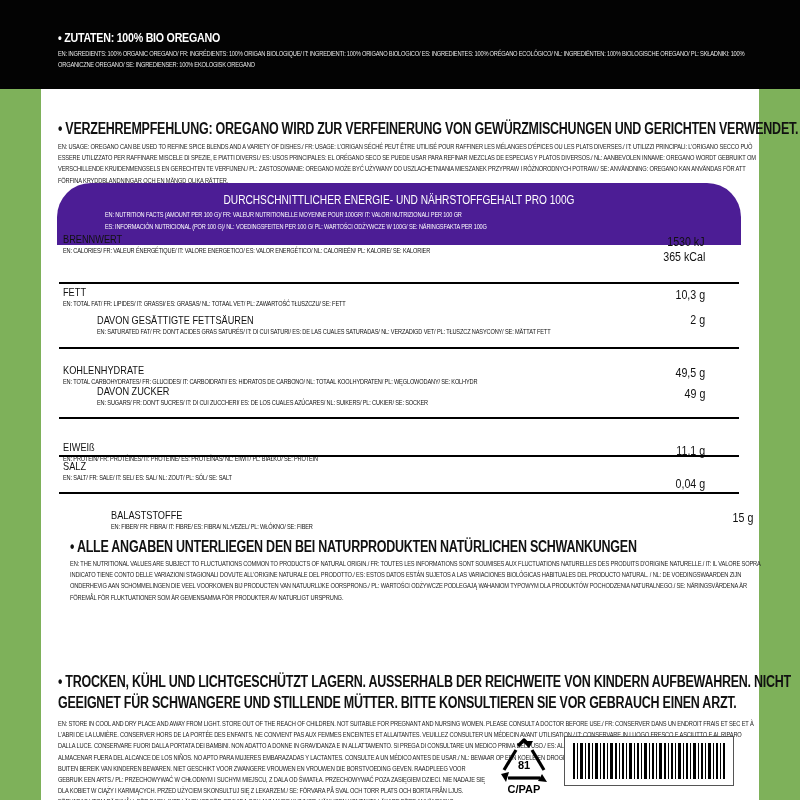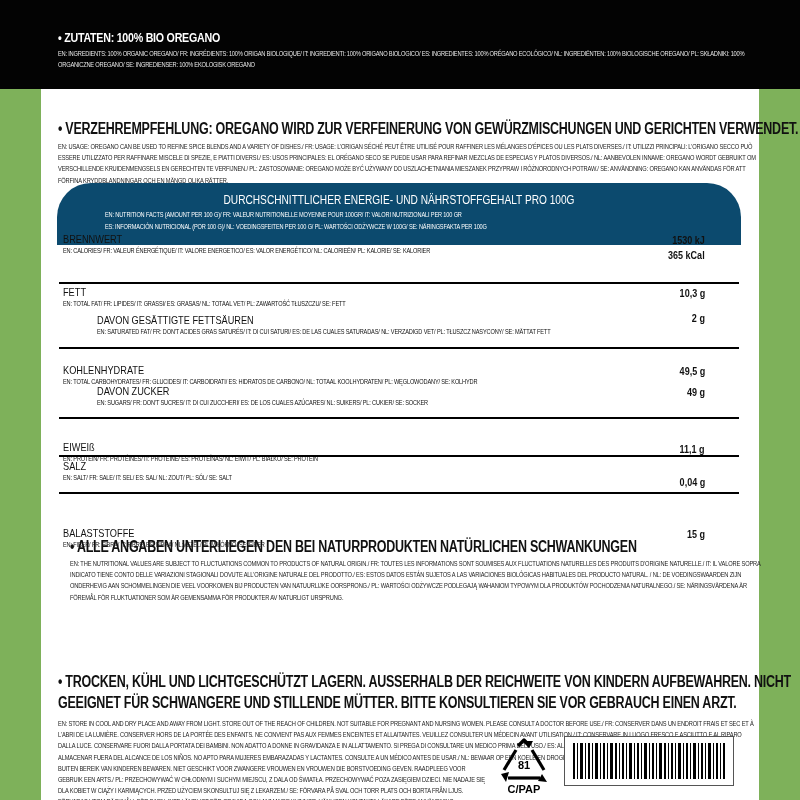--- a/index.html
+++ b/index.html
@@ -13,31 +13,31 @@
     
     .ingr { position: absolute; left: 58px; top: 30px; width: 700px; color: #fff; }
     .ingr .h { font-weight: bold; font-size: 13px; letter-spacing: -0.3px; transform: scaleX(0.82); transform-origin: 0 0; white-space: nowrap; }
     .ingr .sub { font-size: 7.2px; line-height: 11px; margin-top: 3px; letter-spacing: -0.3px; color: #e8e8e8; text-transform: uppercase; width: 860px; transform: scaleX(0.8); transform-origin: 0 0; white-space: normal; }
 
     .section { position: absolute; left: 58px; width: 700px; }
     .section .h { font-weight: bold; font-size: 16px; letter-spacing: -0.3px; text-transform: uppercase; transform: scaleX(0.78); transform-origin: 0 0; white-space: nowrap; }
     .section .sub { font-size: 7.2px; line-height: 11.2px; letter-spacing: -0.2px; color: #222; text-transform: uppercase; width: 880px; transform: scaleX(0.795); transform-origin: 0 0; }
 
     
-    .nut-head { position: absolute; left: 57px; top: 183px; width: 684px; height: 62px; background: #0c4a6e; border-radius: 34px 34px 0 0; color: #fff; }
+    .nut-head { position: absolute; left: 57px; top: 183px; width: 684px; height: 62px; background: #4c1d95; border-radius: 34px 34px 0 0; color: #fff; }
     .nut-head .t { position: absolute; left: 0; top: 9px; width: 684px; text-align: center; font-size: 13px; }
     .nut-head .t span { display: inline-block; transform: scaleX(0.78); }
     .nut-head .s1, .nut-head .s2 { position: absolute; left: 48px; font-size: 7.4px; letter-spacing: -0.2px; white-space: nowrap; transform: scaleX(0.76); transform-origin: 0 0; }
     .nut-head .s1 { top: 27px; }
     .nut-head .s2 { top: 39px; }
 
     .nut-row { position: absolute; left: 63px; width: 672px; }
     .nut-row .name { font-size: 11.5px; white-space: nowrap; transform: scaleX(0.8); transform-origin: 0 0; }
     .nut-row .tr { font-size: 7.4px; white-space: nowrap; letter-spacing: -0.2px; transform: scaleX(0.76); transform-origin: 0 0; margin-top: 1px; }
-    .nut-row .val { position: absolute; right: 30px; top: 1px; font-size: 11px; text-align: center; white-space: nowrap; font-weight: bold; }
+    .nut-row .val { position: absolute; right: 30px; top: 1px; font-size: 13px; text-align: center; white-space: nowrap; }
     .nut-row .val span { display: inline-block; transform: scaleX(0.82); transform-origin: 100% 0; }
     .nut-row.indent { left: 97px; width: 638px; }
     .rule { position: absolute; left: 59px; width: 680px; height: 2px; background: #000; }
 
     
     .recycle { position: absolute; left: 494px; top: 738px; width: 60px; height: 58px; }
     .barcode { position: absolute; left: 564px; top: 736px; width: 170px; height: 50px; border: 1px solid #555; background: #fff; padding: 6px 6px; }
   </style>
 </head>
 <body>
@@ -101,21 +101,21 @@
 </div>
 <div class="rule" style="top:455px;"></div>
 
 <div class="nut-row" style="top:460px;">
   <div class="name">SALZ</div>
   <div class="tr">EN: SALT/ FR: SALE/ IT: SEL/ ES: SAL/ NL: ZOUT/ PL: SÓL/ SE: SALT</div>
   <div class="val" style="top:16px;"><span>0,04 g</span></div>
 </div>
 <div class="rule" style="top:492px;"></div>
 
-<div class="nut-row" style="top:527px;">
+<div class="nut-row" style="top:509px;margin-left:48px;">
   <div class="name">BALASTSTOFFE</div>
   <div class="tr">EN: FIBER/ FR: FIBRA/ IT: FIBRE/ ES: FIBRA/ NL:VEZEL/ PL: WŁÓKNO/ SE: FIBER</div>
   <div class="val"><span>15 g</span></div>
 </div>
 
 <div class="section" style="top:538px;margin-left:12px;">
   <div class="h">• ALLE ANGABEN UNTERLIEGEN DEN BEI NATURPRODUKTEN NATÜRLICHEN SCHWANKUNGEN</div>
   <div class="sub" style="margin-top:2px;">EN: THE NUTRITIONAL VALUES ARE SUBJECT TO FLUCTUATIONS COMMON TO PRODUCTS OF NATURAL ORIGIN./ FR: TOUTES LES INFORMATIONS SONT SOUMISES AUX FLUCTUATIONS NATURELLES DES PRODUITS D'ORIGINE NATURELLE./ IT: IL VALORE SOPRA INDICATO TIENE CONTO DELLE VARIAZIONI STAGIONALI DOVUTE ALL'ORIGINE NATURALE DEL PRODOTTO./ ES: ESTOS DATOS ESTÁN SUJETOS A LAS VARIACIONES BIOLÓGICAS HABITUALES DEL PRODUCTO NATURAL. / NL: DE VOEDINGSWAARDEN ZIJN ONDERHEVIG AAN SCHOMMELINGEN DIE VEEL VOORKOMEN BIJ PRODUCTEN VAN NATUURLIJKE OORSPRONG./ PL: WARTOŚCI ODŻYWCZE PODLEGAJĄ WAHANIOM TYPOWYM DLA PRODUKTÓW POCHODZENIA NATURALNEGO./ SE: NÄRINGSVÄRDENA ÄR FÖREMÅL FÖR FLUKTUATIONER SOM ÄR GEMENSAMMA FÖR PRODUKTER AV NATURLIGT URSPRUNG.</div>
 </div>
 

